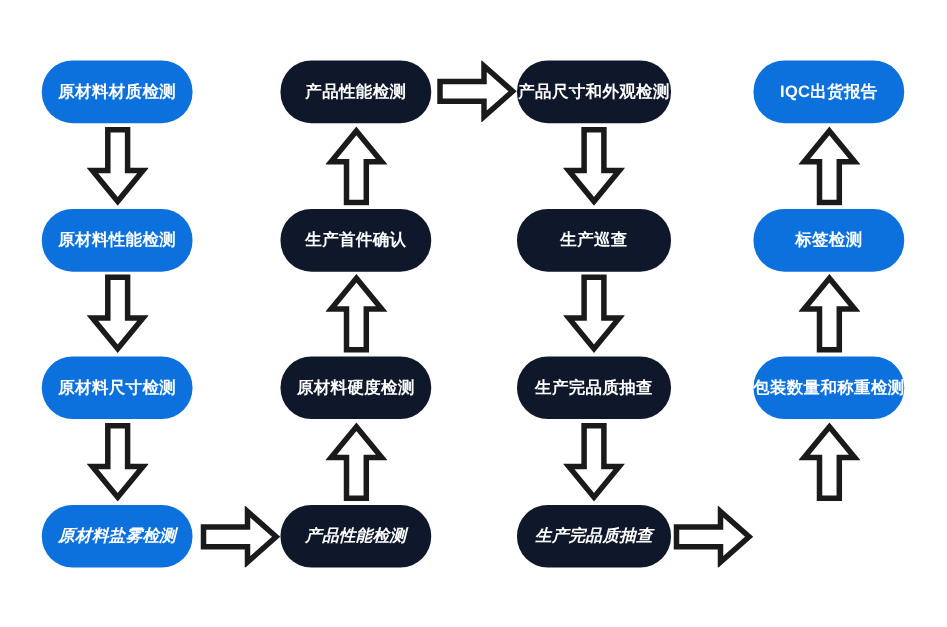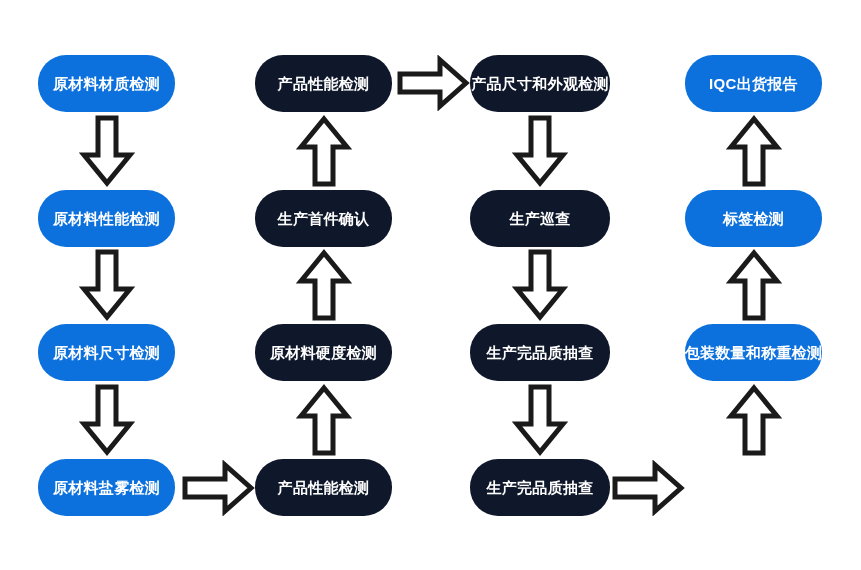--- a/index.html
+++ b/index.html
@@ -43,21 +43,21 @@
   
   .col1 { left: 38px;  width: 137px; }
   .col2 { left: 255px; width: 137px; }
   .col3 { left: 470px; width: 140px; }
   .col4 { left: 685px; width: 137px; }
 
   
   .row1 { top: 55px;  }
   .row2 { top: 190px; }
   .row3 { top: 324px; }
-  .row4 { top: 459px; }
+  .row4 { top: 459px; font-style: italic; }
 
   
   .arrow {
     position: absolute;
     pointer-events: none;
   }
   .arrow svg { display: block; }
   .arrow .shape {
     fill: #ffffff;
     stroke: #1a1a1a;

